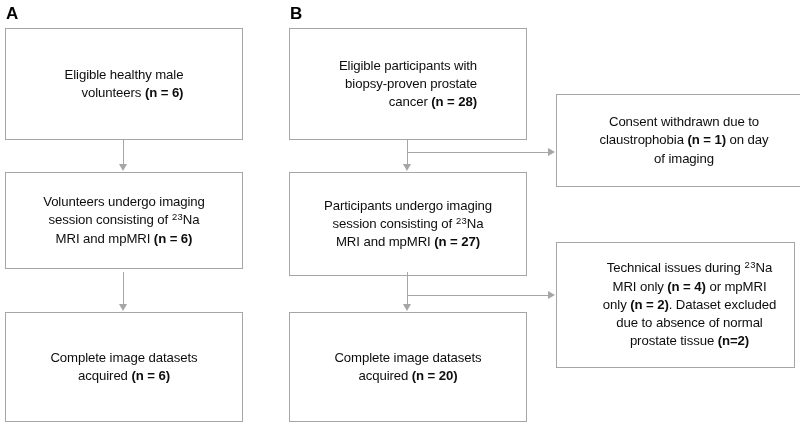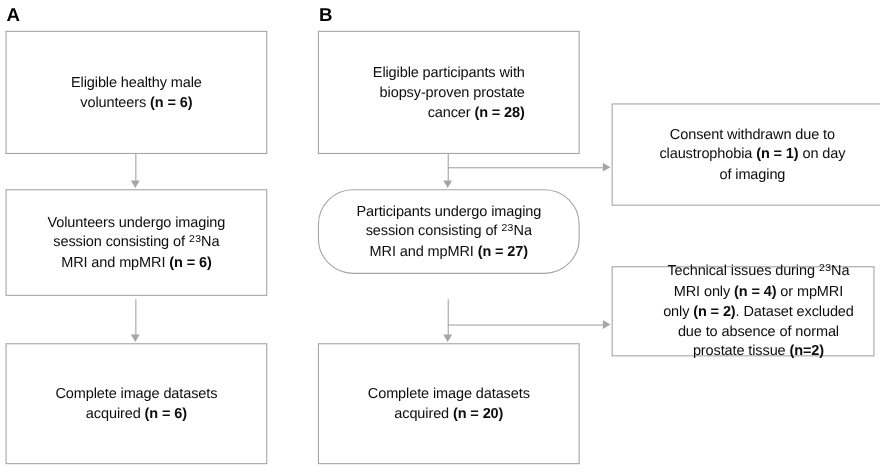--- a/index.html
+++ b/index.html
@@ -78,21 +78,21 @@
     border-top: 4.5px solid transparent;
     border-bottom: 4.5px solid transparent;
     border-left: 7px solid #a6a6a6;
   }
 </style>
 </head>
 <body>
 
 <div class="panel-label" style="left:6px; top:5px;">A</div>
 
-<div class="flow-box" style="left:5px; top:28px; width:238px; height:112px;">
+<div class="flow-box" style="left:5px; top:28px; width:238px; height:112px;text-align:right;">
   <span class="box-text">Eligible healthy male
 volunteers <b>(n = 6)</b></span>
 </div>
 
 <div class="v-line" style="left:123px; top:140px; height:25px;"></div>
 <div class="arrow-down" style="left:119px; top:164px;"></div>
 
 <div class="flow-box" style="left:5px; top:172px; width:238px; height:97px;">
   <span class="box-text">Volunteers undergo imaging
 session consisting of <sup>23</sup>Na
@@ -119,32 +119,32 @@
 <div class="arrow-down" style="left:403px; top:164px;"></div>
 <div class="h-line" style="left:407px; top:152px; width:141px;"></div>
 <div class="arrow-right" style="left:548px; top:148px;"></div>
 
 <div class="flow-box" style="left:556px; top:94px; width:256px; height:93px;">
   <span class="box-text">Consent withdrawn due to
 claustrophobia <b>(n = 1)</b> on day
 of imaging</span>
 </div>
 
-<div class="flow-box" style="left:289px; top:172px; width:238px; height:77px;border-radius:32px;">
+<div class="flow-box" style="left:289px; top:172px; width:238px; height:104px;">
   <span class="box-text">Participants undergo imaging
 session consisting of <sup>23</sup>Na
 MRI and mpMRI <b>(n = 27)</b></span>
 </div>
 
 <div class="v-line" style="left:407px; top:272px; height:33px;"></div>
 <div class="arrow-down" style="left:403px; top:304px;"></div>
 <div class="h-line" style="left:407px; top:295px; width:141px;"></div>
 <div class="arrow-right" style="left:548px; top:291px;"></div>
 
-<div class="flow-box" style="left:556px; top:242px; width:239px; height:82px;padding-left:28px;">
+<div class="flow-box" style="left:556px; top:242px; width:239px; height:126px;padding-left:28px;">
   <span class="box-text">Technical issues during <sup>23</sup>Na
 MRI only <b>(n = 4)</b> or mpMRI
 only <b>(n = 2)</b>. Dataset excluded
 due to absence of normal
 prostate tissue <b>(n=2)</b></span>
 </div>
 
 <div class="flow-box" style="left:289px; top:312px; width:238px; height:110px;">
   <span class="box-text">Complete image datasets
 acquired <b>(n = 20)</b></span>

